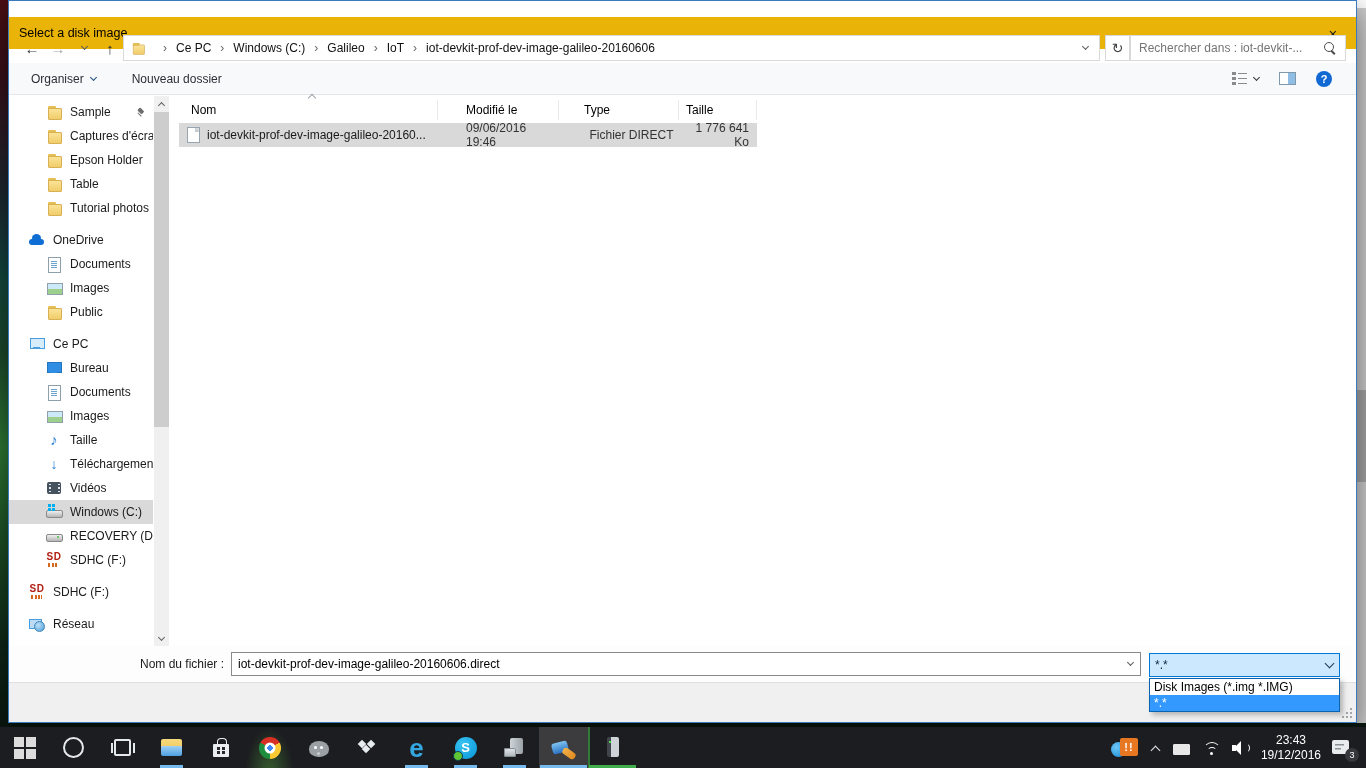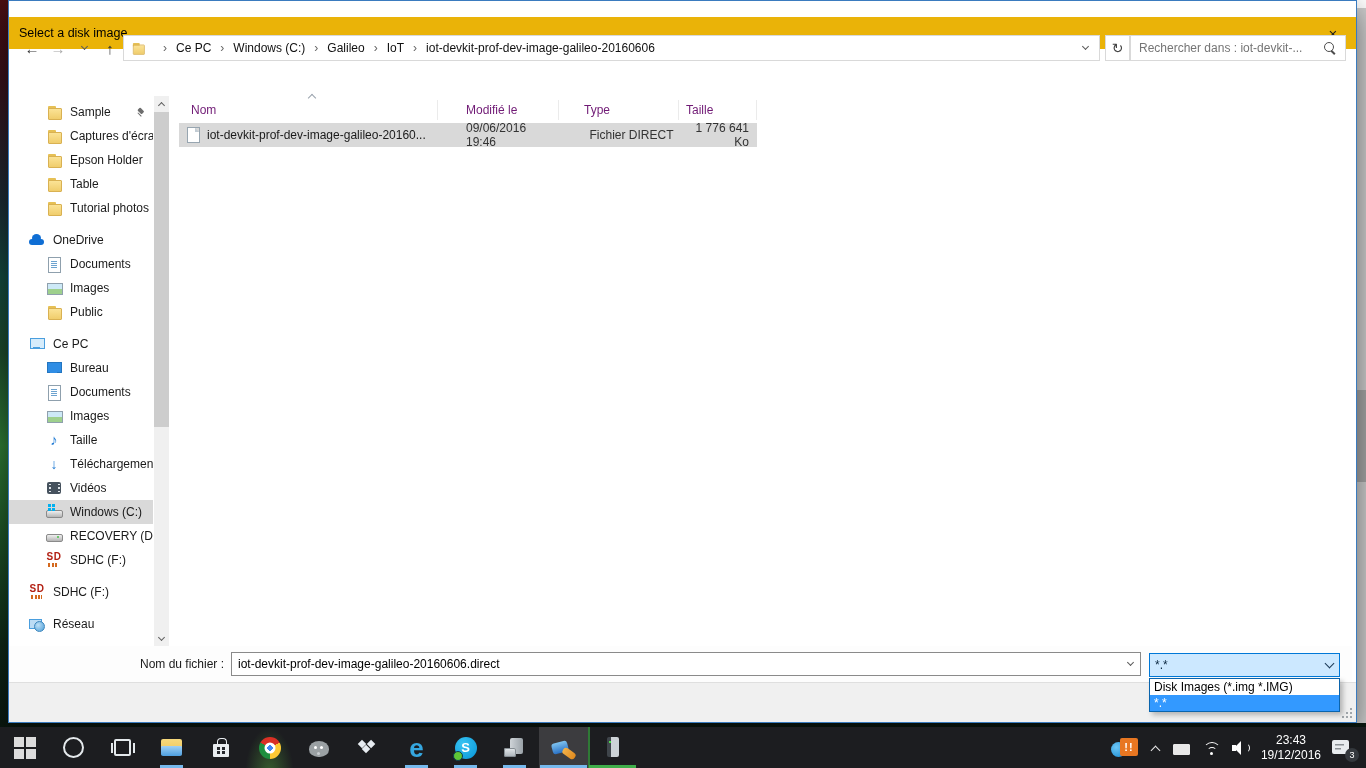--- a/index.html
+++ b/index.html
@@ -80,21 +80,21 @@
   .pin::after { content:""; position:absolute; left:0.5px; top:7px; width:5px; height:1.2px; background:#6d6d6d; transform:rotate(45deg); }
 
   .sb { position:absolute; right:0; top:0; width:15px; height:100%; background:#f0f0f0; }
   .sb .thumb { position:absolute; left:0; width:100%; top:16px; height:315px; background:#cdcdcd; }
   .sb .arr { position:absolute; left:0; width:100%; height:15px; display:flex; align-items:center; justify-content:center; }
   .sb .arr.up { top:0; } .sb .arr.down { bottom:0; }
   .sb .chev { width:5px; height:5px; border-color:#606060; }
   .sb .up .chev { transform:rotate(-135deg); margin-top:3px; }
 
   .filearea { flex:1; position:relative; }
-  .hrow { display:flex; height:27px; margin-left:10px; position:relative; align-items:center; color:#701a75; }
+  .hrow { display:flex; height:27px; margin-left:10px; position:relative; align-items:center; color:#000000; }
   .hcell { height:20px; display:flex; align-items:center; border-right:1px solid #ebebeb; position:relative; }
   .col-name { width:259px; padding-left:12px; }
   .col-mod  { width:121px; padding-left:28px; }
   .col-type { width:120px; padding-left:25px;text-align:center; }
   .col-size { width:78px;  padding-left:7px; }
   .sort-chev { display:none; }
   .hcell.sorted .sort-chev { display:block; position:absolute; left:130px; top:-5px; width:6px; height:6px;
     border-right:1.3px solid #9aa3ad; border-bottom:1.3px solid #9aa3ad; transform:rotate(-135deg); }
   .frow { display:flex; height:24px; margin-left:10px; align-items:center; width:578px; }
   .frow.selected { background:#d9d9d9; }
@@ -306,20 +306,39 @@
     </div>
     <span class="sqbtn">
         <span>↻</span>
       </span>
     <div class="searchbox">
       <input type="text" placeholder="Rechercher dans : iot-devkit-..." style="">
       <span class="mag"></span>
     </div>
   </div>
 
+  <div class="toolbar">
+    <span class="tbtn">
+      <span>Organiser</span>
+      <span class="chev sm"></span>
+    </span>
+    <span class="tbtn">
+      <span>Nouveau dossier</span>
+    </span>
+    <div class="tool-icons">
+      <span class="viewgrp">
+        <span class="icon-viewlist"></span>
+        <span class="chev sm"></span>
+      </span>
+      <span class="icon-preview"></span>
+      <span class="icon-help">
+          <span>?</span>
+        </span>
+    </div>
+  </div>
 
   <div class="main">
     <div class="sidebar">
       <div class="srows">
 
       <div class="srow pinned ind2">
             <span class="si si-folder"></span>
             <span class="slabel">Sample</span>
             <span class="pin"></span>
           </div>

